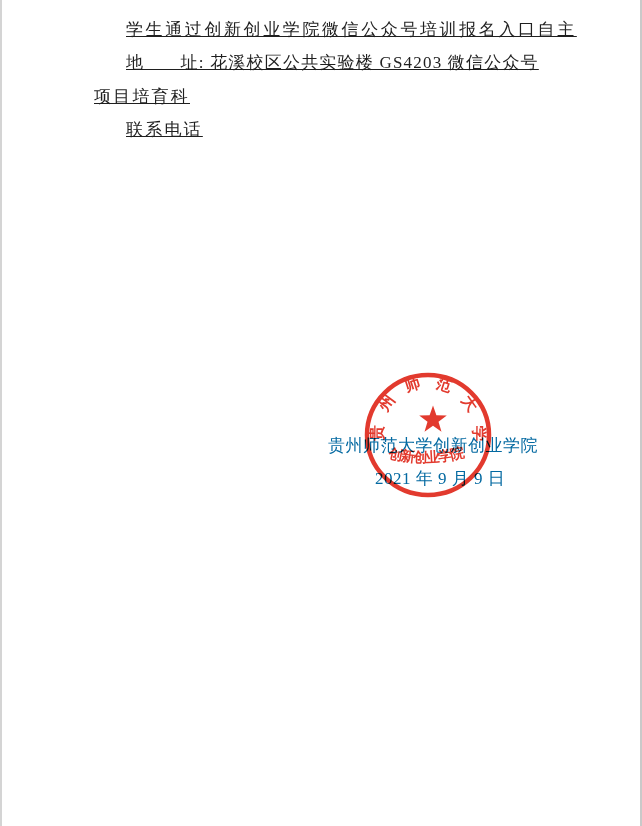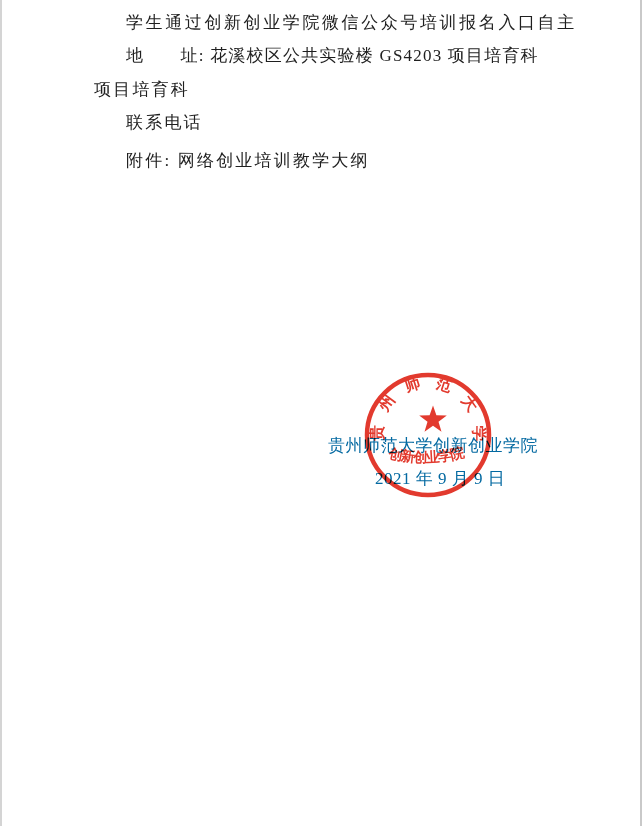--- a/index.html
+++ b/index.html
@@ -9,21 +9,21 @@
     background:#ffffff;
     overflow:hidden;
     box-sizing:border-box;
     border-left:2px solid #d4d4d4;
     border-right:2px solid #c9c9c9;
     font-family:"Liberation Serif","DejaVu Serif",serif;
     color:#1f1f1f;
   }
   .doc-body{
     position:absolute;
-    left:92px;top:6px;width:470px;
+    left:92px;top:13px;width:470px;text-decoration:underline;
   }
   .body-line{
     font-size:17px;
     line-height:33.4px;
     letter-spacing:2.2px;
     white-space:pre;
     color:#1f1f1f;
   }
   .indent{text-indent:32px;}
   .tight{letter-spacing:1.2px;}
@@ -54,24 +54,23 @@
   .seal svg{display:block;width:136px;height:130px;}
   .seal text{font-family:"Liberation Serif","DejaVu Serif",serif;}
 </style>
 </head>
 <body>
 
 <div class="page">
 
   <div class="doc-body">
     <div class="body-line indent wide">学生通过创新创业学院微信公众号培训报名入口自主</div>
-    <div class="body-line indent tight">地　　址: 花溪校区公共实验楼 GS4203 项目培育科</div>
+    <div class="body-line indent tight">地　　址: 花溪校区公共实验楼 GS4203 微信公众号</div>
     <div class="body-line">项目培育科</div>
     <div class="body-line indent">联系电话</div>
-    <div class="body-line indent gap-above">附件: 网络创业培训教学大纲</div>
   </div>
 
   <div class="signature-block">
     <div class="sig-line">贵州师范大学创新创业学院</div>
     <div class="sig-line sig-date">2021 年 9 月 9 日</div>
   </div>
 
   <div class="seal">
     <svg viewBox="0 0 136 130" xmlns="http://www.w3.org/2000/svg">
       <defs>

